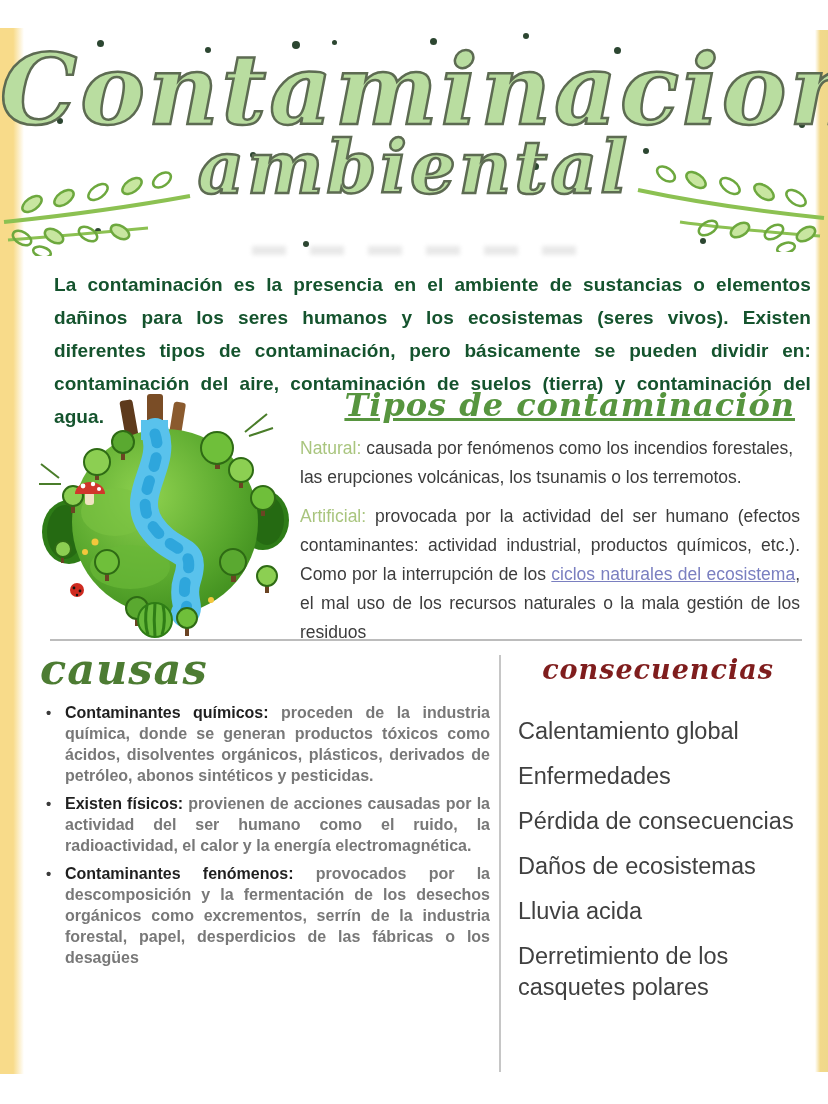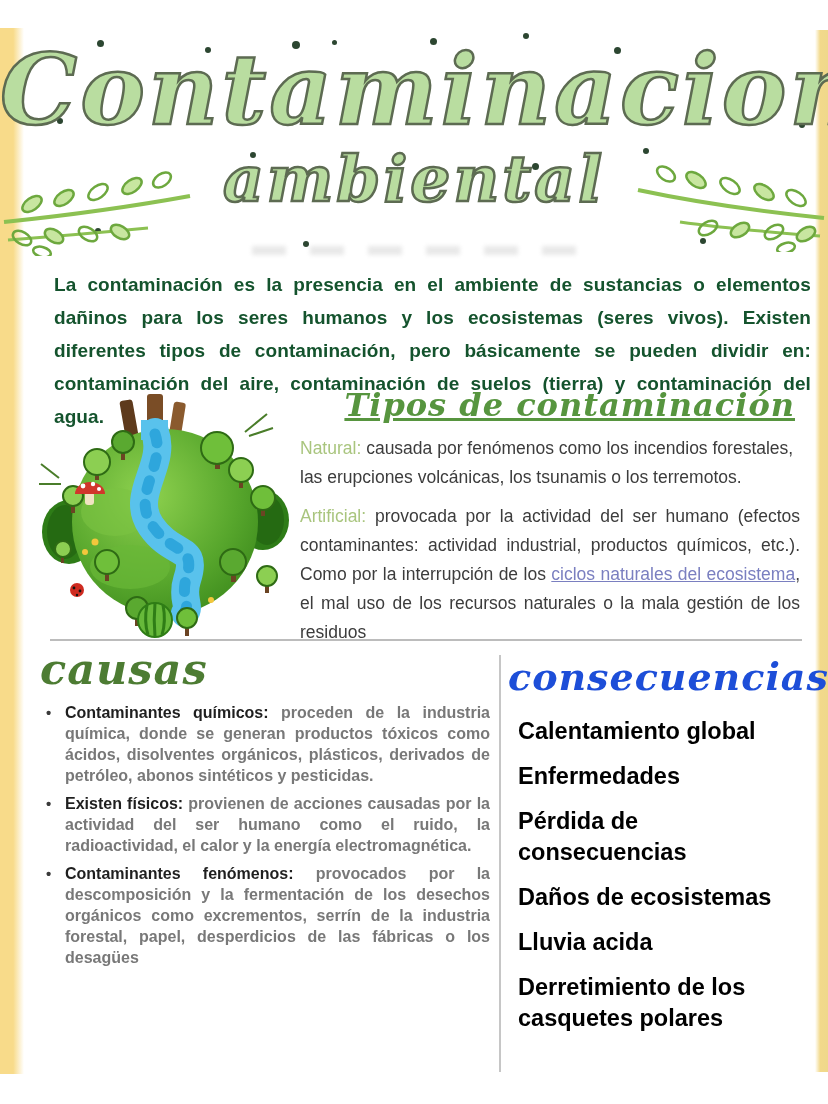--- a/index.html
+++ b/index.html
@@ -9,21 +9,21 @@
   .band { position:absolute; }
   .band-left { left:0; top:28px; width:24px; height:1046px;
     background:linear-gradient(to right,#f8db8a 0%,#f8db8a 55%,rgba(248,219,138,0) 100%); }
   .band-right { right:0; top:30px; width:13px; height:1042px;
     background:linear-gradient(to left,#efd88b 0%,#f2d98b 60%,rgba(242,217,139,0) 100%); }
 
   .title1,.title2 { position:absolute; left:0; right:0; text-align:center;
     font-family:"DejaVu Serif", serif; font-style:italic; font-weight:bold;
     color:#b9dda0; -webkit-text-stroke:2.5px #5d6b52; letter-spacing:3px; line-height:1; }
   .title1 { top:42px; font-size:97px; }
-  .title2 { top:148px; font-size:63px; }
+  .title2 { top:132px; font-size:72px; }
 
   .dot { position:absolute; border-radius:50%; background:#2c4631; }
 
   .smudge { position:absolute; left:252px; top:246px; width:330px; height:9px; opacity:.22;
     background:repeating-linear-gradient(to right,#9a9a9a 0 34px, transparent 34px 58px); filter:blur(2px); }
 
   .intro { position:absolute; left:54px; top:268px; width:757px;
     font-size:19px; font-weight:bold; color:#14532d; line-height:33px; text-align:justify; letter-spacing:.1px; }
 
   .tipos-heading { position:absolute; right:33px; top:386px;
@@ -45,23 +45,23 @@
     font-family:"DejaVu Serif", serif; font-style:italic; font-weight:bold;
     font-size:43px; color:#4d7c33; letter-spacing:1px; }
   .causas-list { position:absolute; left:38px; top:702px; width:452px; list-style:none; }
   .causas-list li { position:relative; padding-left:27px; margin-bottom:7px;
     font-size:16px; line-height:21px; text-align:justify; color:#787878; font-weight:bold; }
   .causas-list li::before { content:"•"; position:absolute; left:8px; top:0; color:#3a3a3a; font-size:15px; }
   .causa-label { color:#1f1f1f; font-weight:bold; }
 
   .cons-h { position:absolute; left:508px; top:654px; width:300px; text-align:center;
     font-family:"DejaVu Serif", serif; font-style:italic; font-weight:bold;
-    font-size:38px; color:#1d4ed8; letter-spacing:1px; }
+    font-size:27px; color:#7f1d1d; letter-spacing:1px; }
   .cons-list { position:absolute; left:518px; top:716px; width:278px; list-style:none; }
-  .cons-list li { font-size:23.5px; color:#000000; line-height:31px; margin-bottom:14px; font-weight:700; }
+  .cons-list li { font-size:23.5px; color:#404040; line-height:31px; margin-bottom:14px; font-weight:400; }
 </style>
 </head>
 <body>
 
 <div class="page">
 
   <div class="band band-left"></div>
   <div class="band band-right"></div>
 
   <div>

